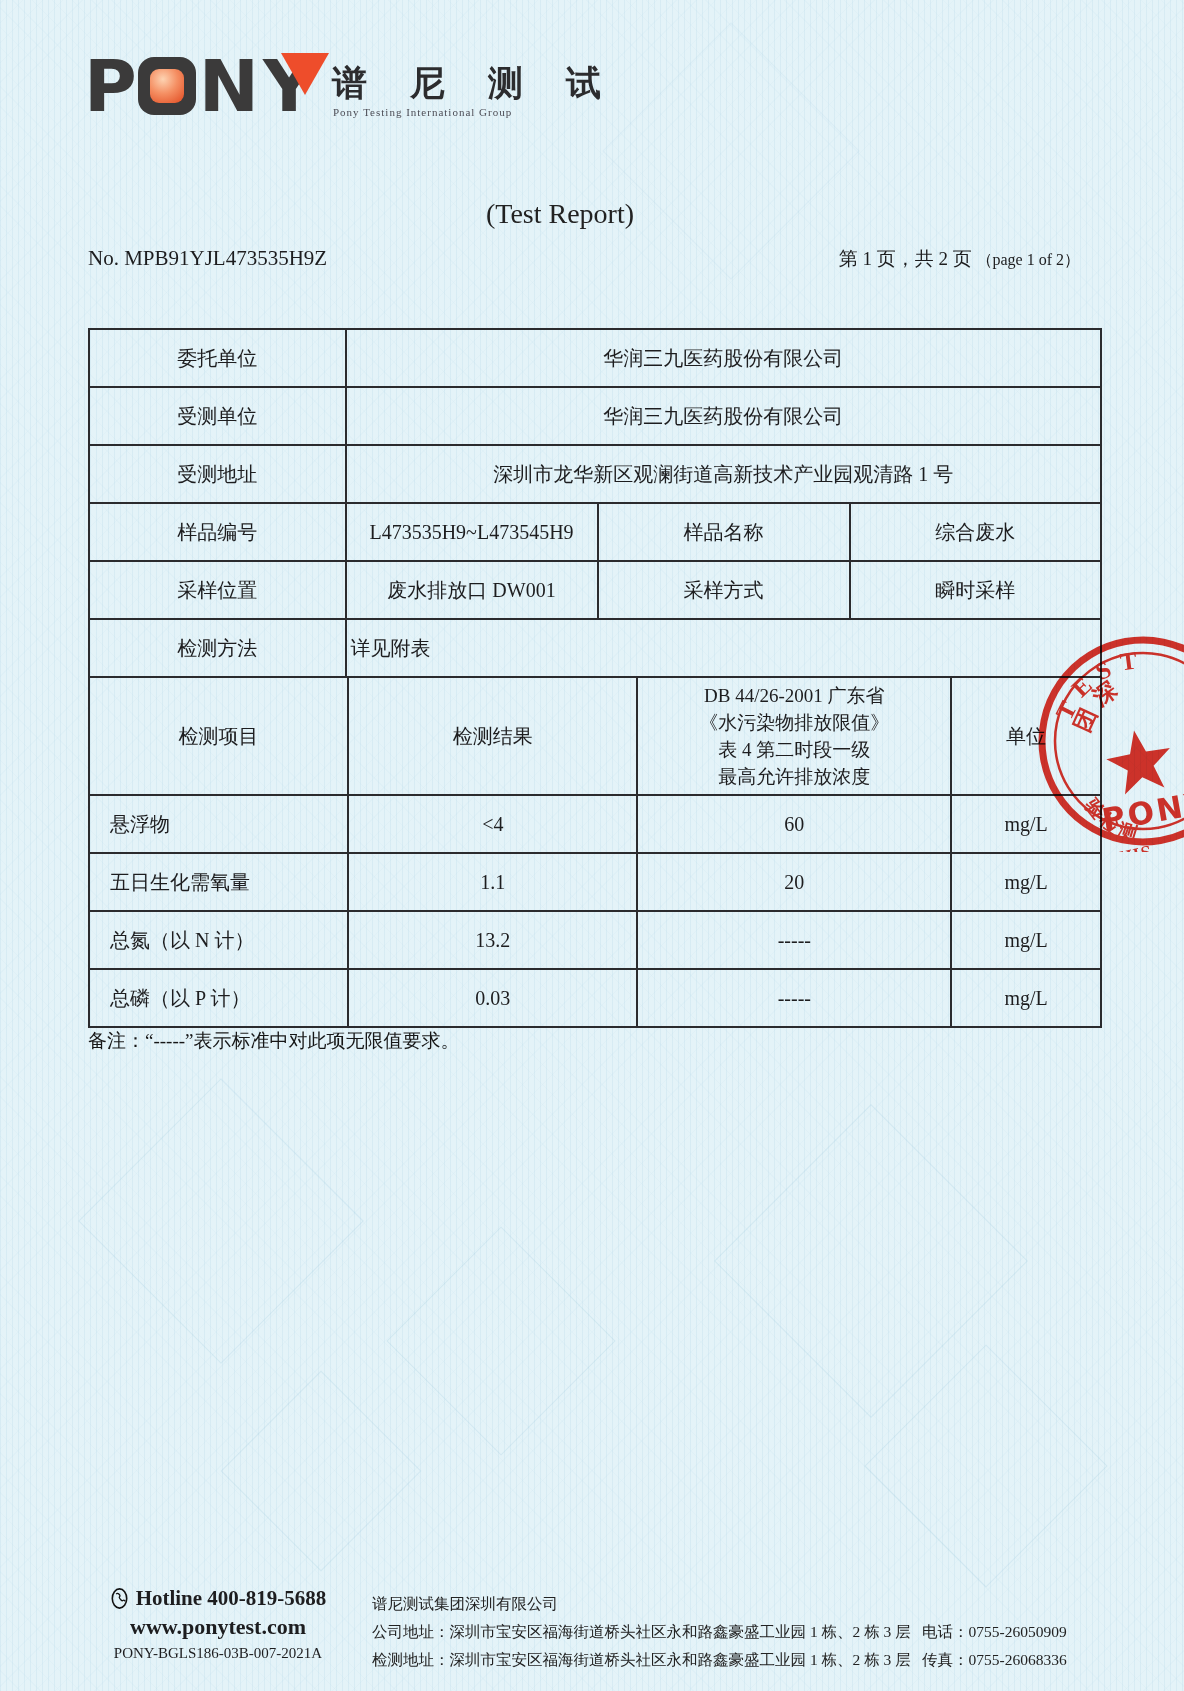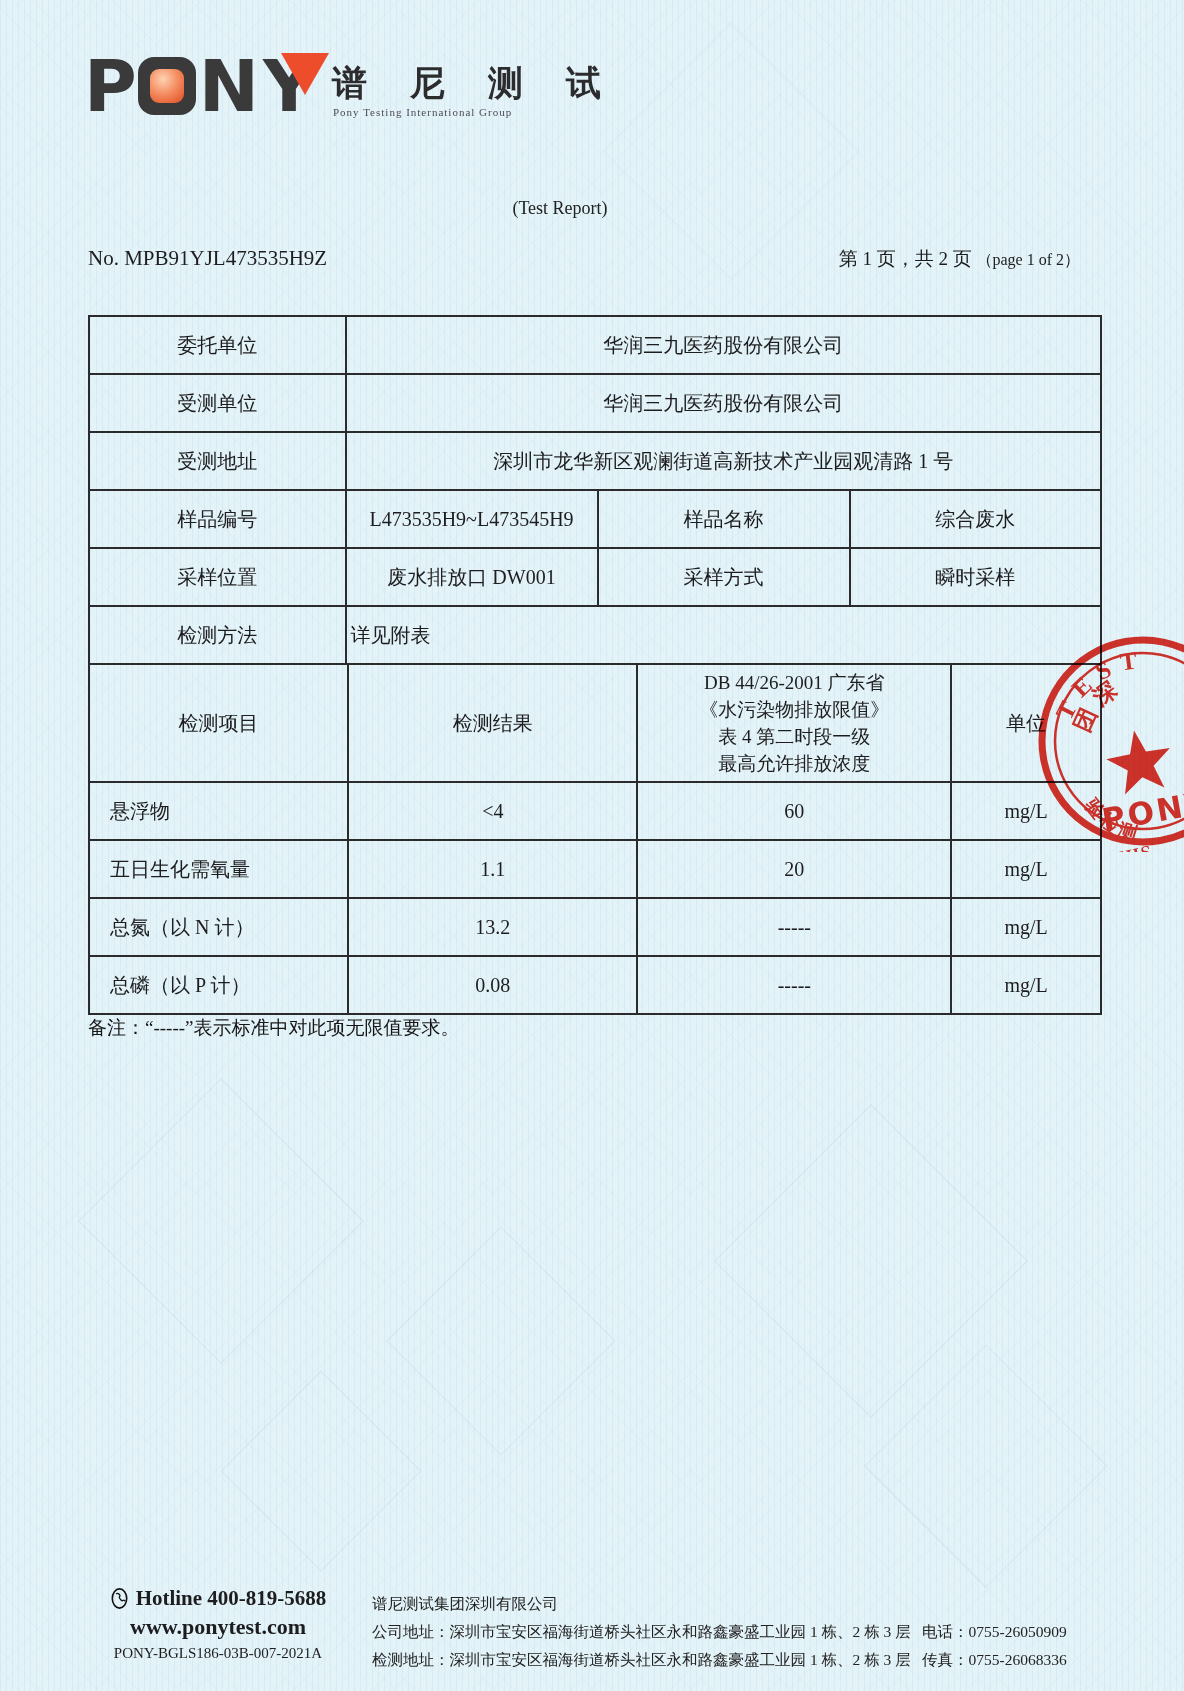--- a/index.html
+++ b/index.html
@@ -26,29 +26,29 @@
   .logo-o::after { content:""; position:absolute; inset:12px; border-radius:9px;
      background:radial-gradient(circle at 38% 30%, #fdd3b2 0%, #f59064 45%, #e14a20 100%); }
   .logo-ybox { position:relative; width:64px; height:64px; }
   .logo-ybox .ltr { position:absolute; left:6px; top:0; }
   .logo-tri { position:absolute; left:24px; top:-1px; width:0; height:0;
      border-left:24px solid transparent; border-right:24px solid transparent; border-top:42px solid #ee4d2b; }
   .logo-cn { position:absolute; left:332px; top:60px; font-size:35px; font-weight:700; color:#2c2c2e; letter-spacing:43px; white-space:nowrap; }
   .logo-en { position:absolute; left:333px; top:106px; font-size:11px; color:#4c4c55; letter-spacing:1px; }
 
   .title-cn { position:absolute; top:146px; left:0; width:1120px; text-align:center; font-size:38px; font-weight:600; letter-spacing:30px; text-indent:30px; color:#161616; }
-  .title-en { position:absolute; top:198px; left:0; width:1120px; text-align:center; font-size:18px; color:#222; }
+  .title-en { position:absolute; top:198px; left:0; width:1120px; text-align:center; font-size:28px; color:#222; }
 
   .no-line { position:absolute; top:246px; left:88px; width:992px; display:flex; justify-content:space-between; align-items:baseline; }
   .report-no { font-size:21px; }
   .page-no { font-size:19px; }
   .page-no .en { font-size:16px; }
 
   
-  .doc-table { position:absolute; top:315px; left:88px; width:842px; }
+  .doc-table { position:absolute; top:328px; left:88px; width:842px; }
   table { border-collapse:collapse; width:1014px; table-layout:fixed; }
   td { border:2px solid #2b2b2e; font-size:20px; text-align:center; padding:2px 4px; overflow:hidden; }
   tr.r { height:58px; }
   tr.rh { height:118px; }
   td.left { text-align:left; }
   .t2 { margin-top:-2px; }
   .limit-head div { font-size:19px; line-height:27px; }
   td.itemcell { text-align:left; padding-left:20px; }
 
   .note { margin-top:0; font-size:19px; color:#161616; }
@@ -173,21 +173,21 @@
         <td>mg/L</td>
       </tr>
       <tr class="r">
         <td class="itemcell">总氮（以 N 计）</td>
         <td>13.2</td>
         <td>-----</td>
         <td>mg/L</td>
       </tr>
       <tr class="r">
         <td class="itemcell">总磷（以 P 计）</td>
-        <td>0.08</td>
+        <td>0.03</td>
         <td>-----</td>
         <td>mg/L</td>
       </tr>
     </tbody>
       </table>
 
     <div class="note">备注：“-----”表示标准中对此项无限值要求。</div>
   </div>
 
   <svg class="stamp" viewBox="0 0 222 222">

